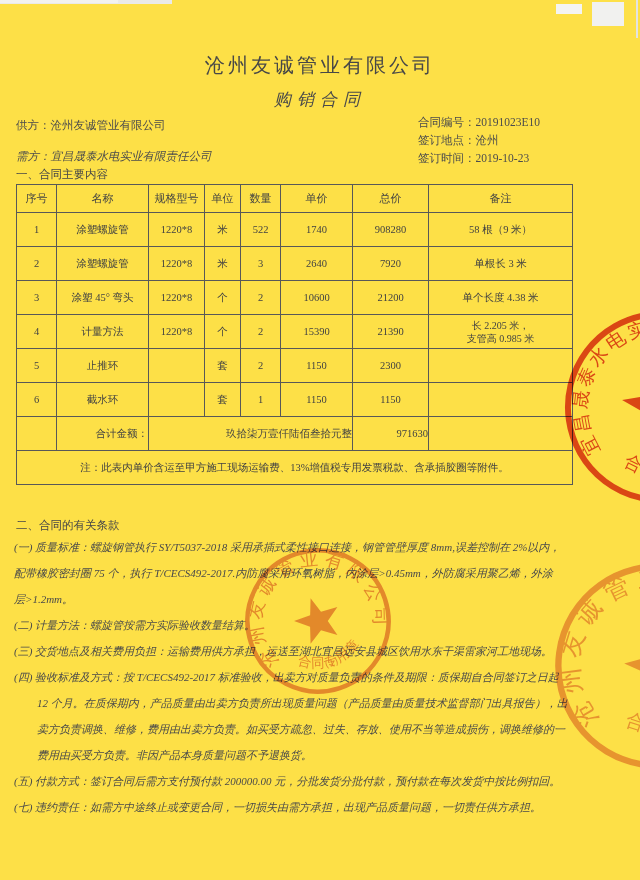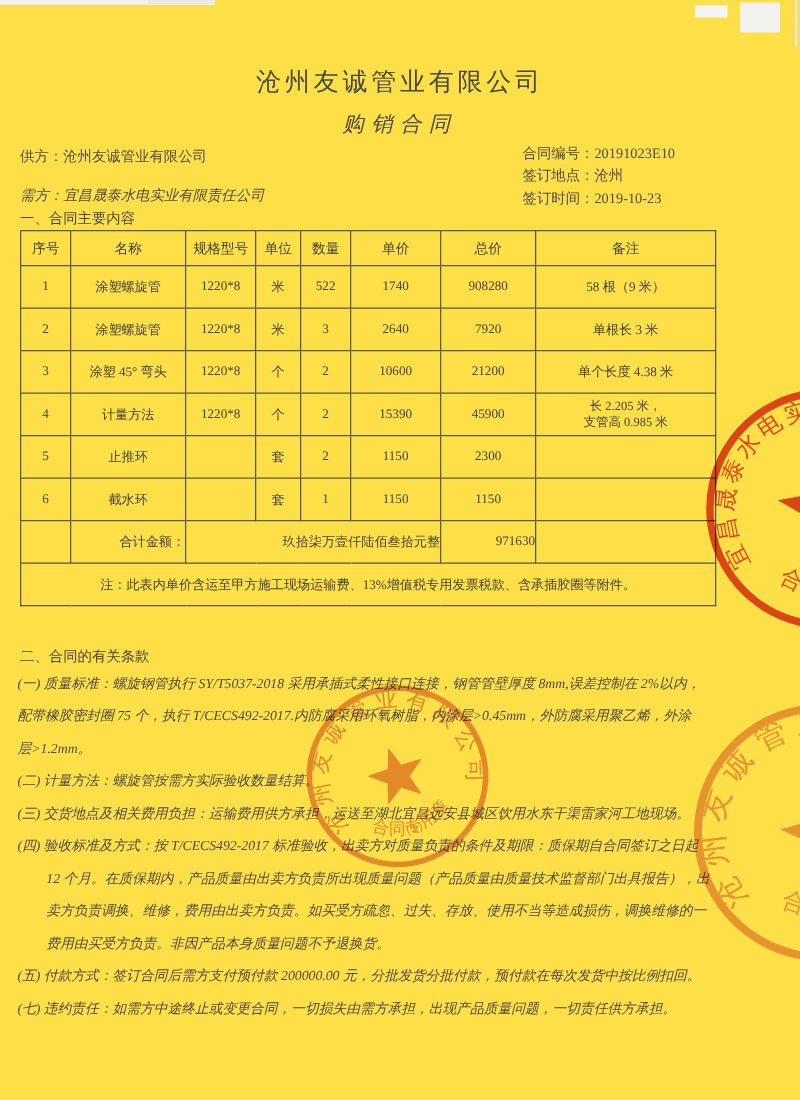--- a/index.html
+++ b/index.html
@@ -151,21 +151,21 @@
         <td>21200</td>
         <td>单个长度 4.38 米</td>
       </tr>
       <tr>
         <td>4</td>
         <td>计量方法</td>
         <td>1220*8</td>
         <td>个</td>
         <td>2</td>
         <td>15390</td>
-        <td>45900</td>
+        <td>21390</td>
         <td class="remark-two-line">
           <div>长 2.205 米，</div>
           <div>支管高 0.985 米</div>
         </td>
       </tr>
       <tr>
         <td>5</td>
         <td>止推环</td>
         <td></td>
         <td>套</td>

